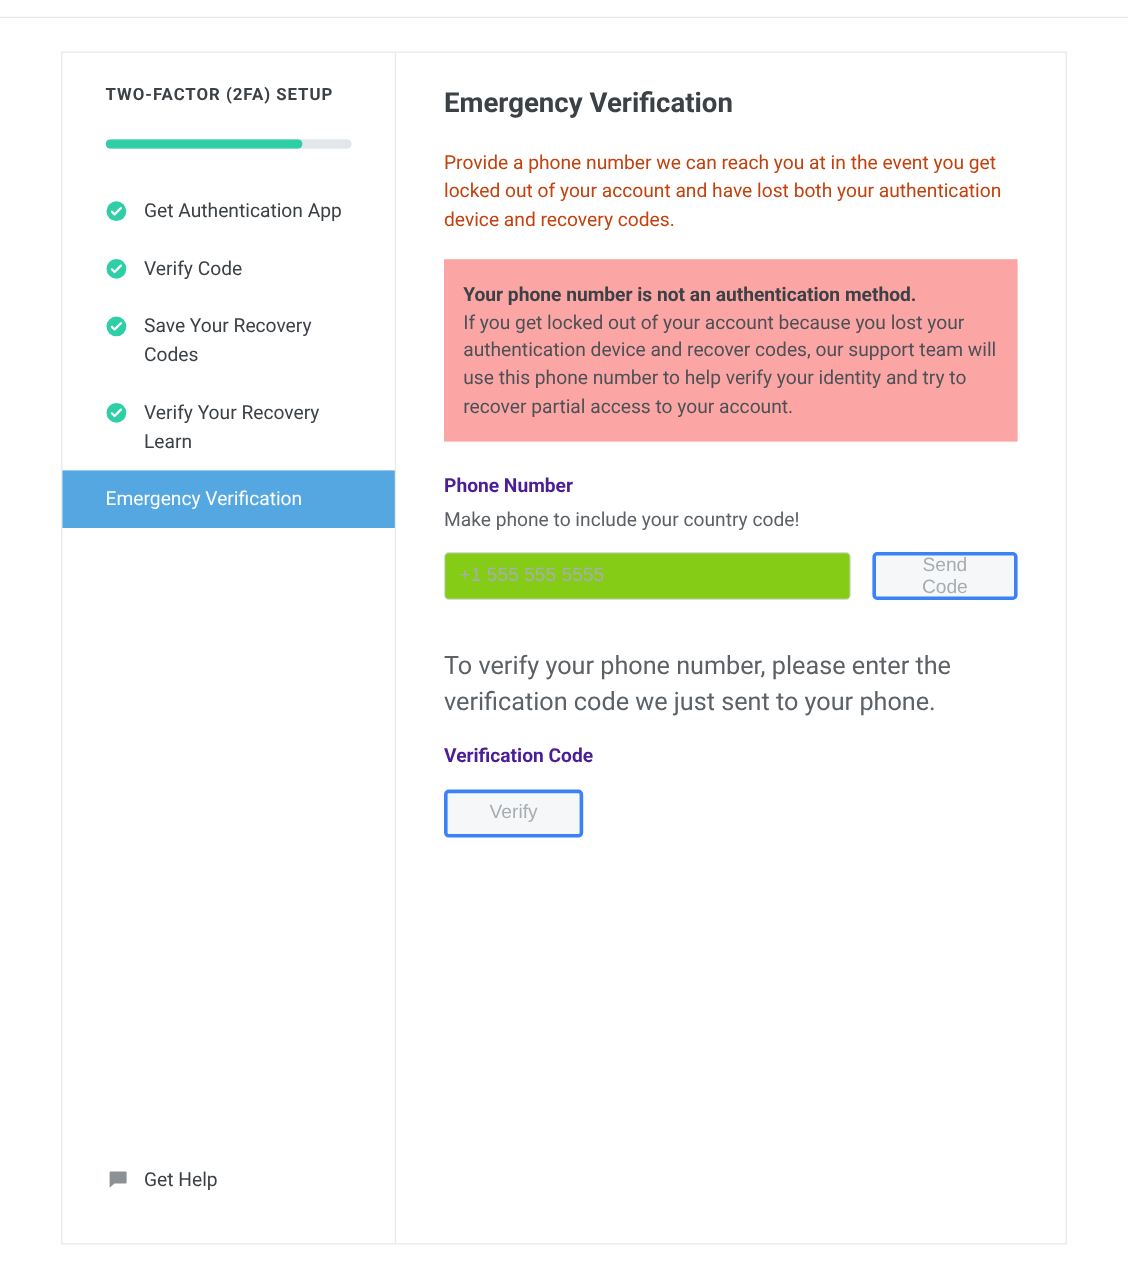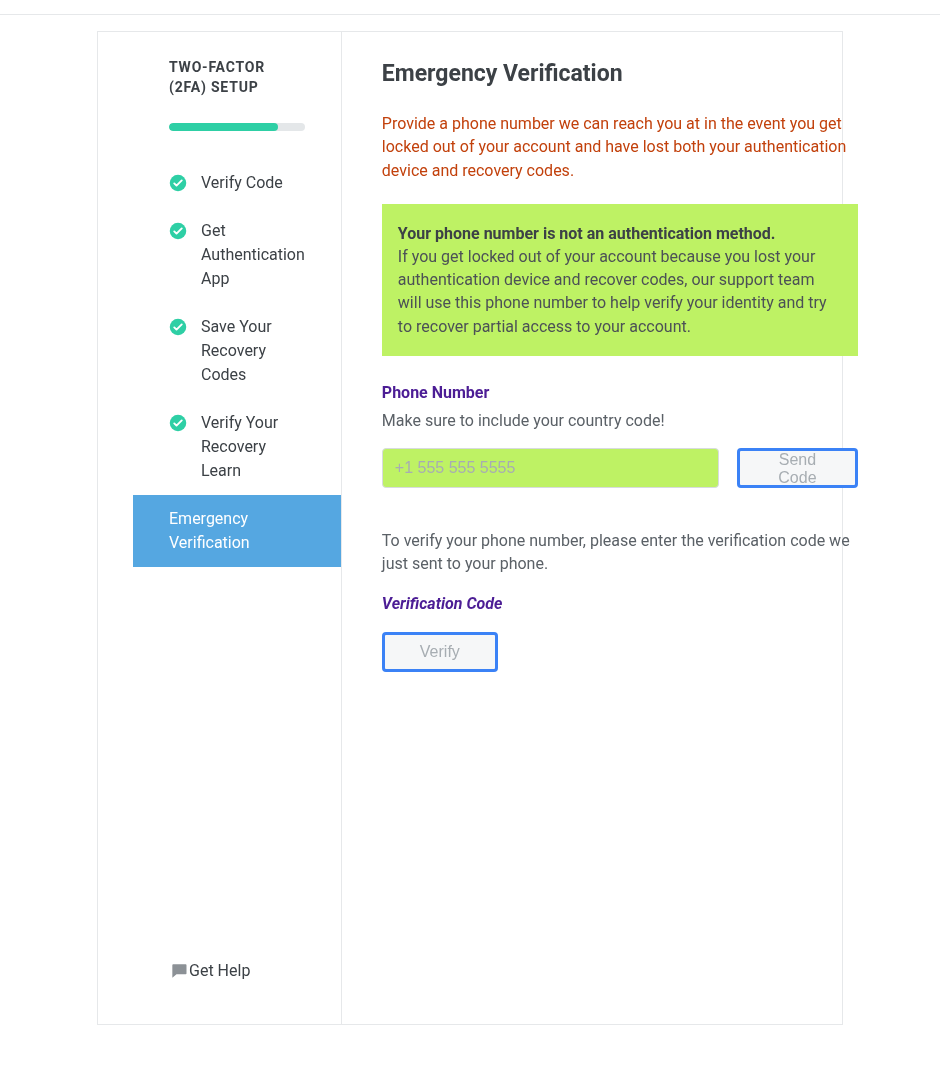--- a/index.html
+++ b/index.html
@@ -1,59 +1,59 @@
 <!DOCTYPE html>
 <html><head>
 <meta charset="utf-8">
 <style>
   * { box-sizing: border-box; margin: 0; padding: 0; }
   html, body { width: 940px; height: 1068px; background: #ffffff; font-family: -apple-system, BlinkMacSystemFont, "Segoe UI", Roboto, "Helvetica Neue", Arial, sans-serif; color: #3c4146; font-size: 16px; line-height: 1.4; }
 
   .topbar { height: 15px; border-bottom: 1px solid #e6e8ea; }
 
-  .card { width: 746px; margin: 16px auto 0; border: 1px solid #e6e8ea; display: flex; min-height: 994px; padding-left: 35px; }
+  .card { width: 838px; margin: 28px auto 0; border: 1px solid #e6e8ea; display: flex; min-height: 994px; }
 
   
   .sidebar { width: 278px; border-right: 1px solid #e6e8ea; display: flex; flex-direction: column; padding-top: 26px; }
   .sidebar-header { padding: 0 36px; }
   .sidebar-title { font-size: 14px; font-weight: 700; letter-spacing: 0.8px; color: #3c4146; }
   .progress { margin-top: 26px; height: 8px; background: #e4e7e9; border-radius: 4px; overflow: hidden; }
   .progress-fill { height: 100%; background: #2ecfa5; border-radius: 4px; }
 
   .steps { margin-top: 28px; }
   .step { display: flex; align-items: flex-start; gap: 14px; padding: 12px 36px; cursor: pointer; }
   .step.active { background: #55a7e1; color: #ffffff; }
   .step-text { font-size: 16px; color: #3c4146; line-height: 1.5; }
   .step.active .step-text { color: #ffffff; }
 
   .check-icon { width: 18px; height: 18px; flex-shrink: 0; margin-top: 3px; }
 
   .sidebar-footer { margin-top: auto; padding: 0 36px 28px; }
-  .help-row { display: flex; align-items: center; margin-bottom: 14px; }
+  .help-row { display: flex; align-items: center; gap: 12px; margin-bottom: 14px; }
   .help-text { font-size: 16px; color: #3c4146; }
   .learn { font-size: 16px; color: #6c7278; line-height: 1.4; }
   .learn a { color: #55a7e1; text-decoration: none; }
 
   
   .main { flex: 1; padding: 26px 40px 30px; display: flex; flex-direction: column; }
   .main-title { font-size: 23px; font-weight: 700; color: #3c4146; margin-bottom: 22px; }
   .main-intro { font-size: 16px; color: #c2410c; line-height: 1.45; margin-bottom: 22px; }
 
-  .callout { background: #bef264; padding: 18px 16px; margin-bottom: 26px; color: #4c5156; font-size: 16px; line-height: 1.45; }
+  .callout { background: #fca5a5; padding: 18px 16px; margin-bottom: 26px; color: #4c5156; font-size: 16px; line-height: 1.45; }
   .callout b { font-weight: 700; color: #3c4146; }
 
   .label { font-size: 16px; font-weight: 700; color: #4c1d95; margin-bottom: 6px; }
   .label-hint { font-size: 16px; color: #5b6167; margin-bottom: 16px; }
 
   .row { display: flex; gap: 18px; align-items: center; margin-bottom: 42px; }
-  .input { width: 342px; height: 40px; border: 1px solid #d7dbde; border-radius: 4px; padding: 0 12px; font-size: 16px; color: #3c4146; background: #bef264; }
+  .input { width: 342px; height: 40px; border: 1px solid #d7dbde; border-radius: 4px; padding: 0 12px; font-size: 16px; color: #3c4146; background: #84cc16; }
   .input::placeholder { color: #a7adb2; }
   .btn { height: 40px; min-width: 116px; border: 3px solid #3b82f6; background: #f6f7f8; border-radius: 4px; font-size: 16px; color: #a7adb2; cursor: pointer; padding: 0 18px; }
 
-  .verify-intro { font-size: 16px; color: #5b6167; line-height: 1.4; margin-bottom: 18px; }
+  .verify-intro { font-size: 21px; color: #5b6167; line-height: 1.4; margin-bottom: 18px; }
 
   .main-footer { margin-top: auto; display: flex; justify-content: flex-end; }
   .btn-primary { height: 42px; background: #7ebde9; color: #ffffff; border: none; border-radius: 4px; padding: 0 22px; font-size: 16px; cursor: pointer; }
 
   svg { display: block; }
 </style>
 </head>
 <body>
 
 <div class="topbar"></div>
@@ -68,30 +68,30 @@
     </div>
 
     <div class="steps" id="steps">
         <div class="step">
           <span class="check-icon">
             <svg width="18" height="18" viewBox="0 0 24 24">
               <circle cx="12" cy="12" r="11" fill="#2ecfa5"></circle>
               <path d="M7 12.5l3 3 7-7" stroke="#ffffff" stroke-width="2.5" fill="none" stroke-linecap="round" stroke-linejoin="round"></path>
             </svg>
           </span>
-          <span class="step-text">Verify Code</span>
+          <span class="step-text">Get Authentication App</span>
         </div>
         <div class="step">
           <span class="check-icon">
             <svg width="18" height="18" viewBox="0 0 24 24">
               <circle cx="12" cy="12" r="11" fill="#2ecfa5"></circle>
               <path d="M7 12.5l3 3 7-7" stroke="#ffffff" stroke-width="2.5" fill="none" stroke-linecap="round" stroke-linejoin="round"></path>
             </svg>
           </span>
-          <span class="step-text">Get Authentication App</span>
+          <span class="step-text">Verify Code</span>
         </div>
         <div class="step">
           <span class="check-icon">
             <svg width="18" height="18" viewBox="0 0 24 24">
               <circle cx="12" cy="12" r="11" fill="#2ecfa5"></circle>
               <path d="M7 12.5l3 3 7-7" stroke="#ffffff" stroke-width="2.5" fill="none" stroke-linecap="round" stroke-linejoin="round"></path>
             </svg>
           </span>
           <span class="step-text">Save Your Recovery Codes</span>
         </div>
@@ -125,27 +125,27 @@
   <section class="main">
     <h1 class="main-title">Emergency Verification</h1>
     <p class="main-intro">Provide a phone number we can reach you at in the event you get locked out of your account and have lost both your authentication device and recovery codes.</p>
 
     <div class="callout">
       <b>Your phone number is not an authentication method.</b><br>
       <span>If you get locked out of your account because you lost your authentication device and recover codes, our support team will use this phone number to help verify your identity and try to recover partial access to your account.</span>
     </div>
 
     <div class="label">Phone Number</div>
-    <div class="label-hint">Make sure to include your country code!</div>
+    <div class="label-hint">Make phone to include your country code!</div>
     <div class="row">
       <input class="input" type="text" placeholder="+1 555 555 5555" style="">
       <button class="btn">Send Code</button>
     </div>
 
     <p class="verify-intro">To verify your phone number, please enter the verification code we just sent to your phone.</p>
 
-    <div class="label" style="margin-bottom:16px;font-style:italic;">Verification Code</div>
+    <div class="label" style="margin-bottom:16px;">Verification Code</div>
     <div class="row">
       <button class="btn">Verify</button>
     </div>
 
   </section>
 </div>
 
 </body></html>

